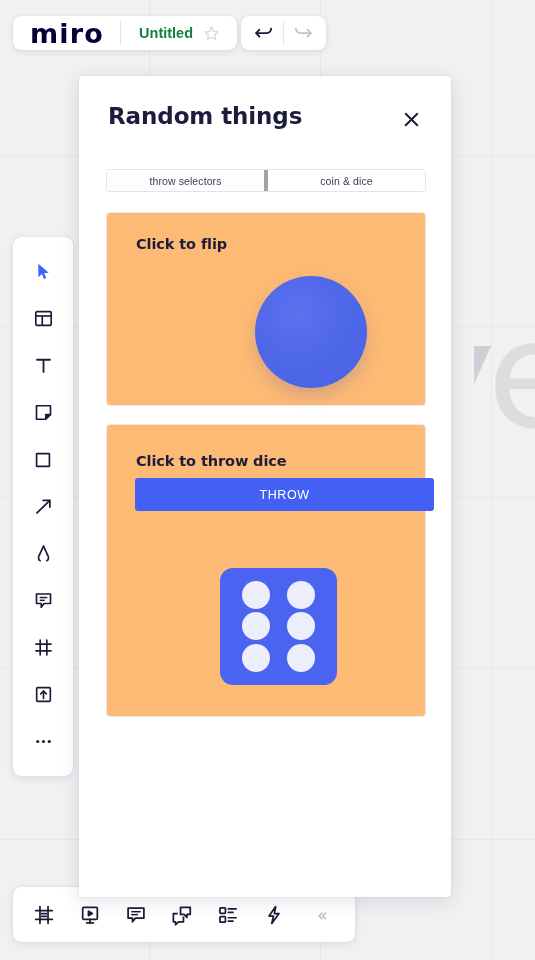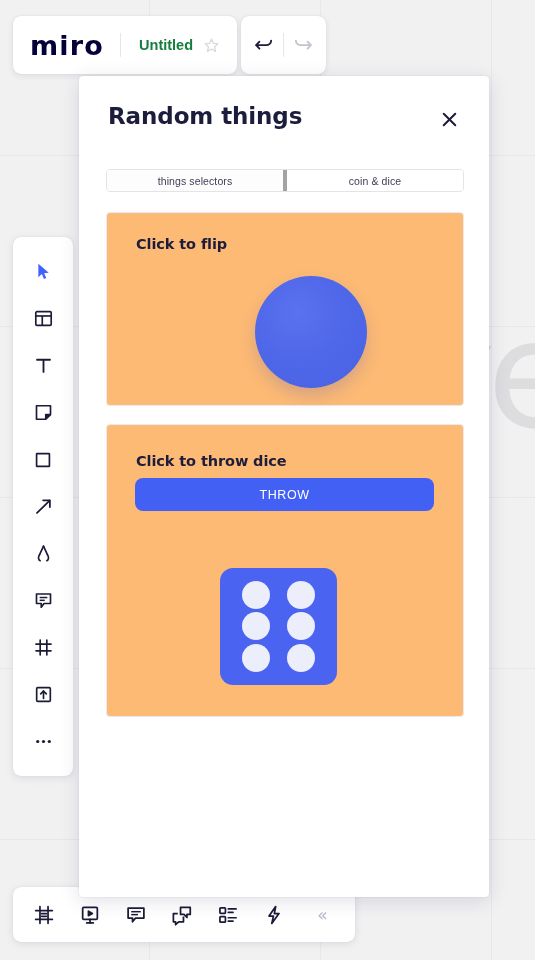--- a/index.html
+++ b/index.html
@@ -48,21 +48,21 @@
     border-left: 17px solid #c9c9d4;
     border-bottom: 38px solid transparent;
     opacity: .85;
   }
 
   
   #topbar {
     position: absolute;
     left: 13px;
     top: 16px;
-    height: 58px;
+    height: 34px;
     display: flex;
     align-items: stretch;
     gap: 4px;
   }
   .bar-card {
     background: #fff;
     border-radius: 8px;
     box-shadow: 0 2px 6px rgba(28,32,74,0.09), 0 0 1px rgba(28,32,74,0.18);
     display: flex;
     align-items: center;
@@ -161,21 +161,21 @@
     font-family: "DejaVu Sans", sans-serif;
     letter-spacing: -1px;
     width: 44px;
   }
 
   
   #app-panel {
     position: absolute;
     left: 79px;
     top: 76px;
-    width: 410px;
+    width: 372px;
     height: 821px;
     background: #fff;
     border-radius: 4px;
     box-shadow: 0 4px 20px rgba(28,32,74,0.13), 0 0 2px rgba(28,32,74,0.12);
     z-index: 3;
     overflow: hidden;
   }
   #panel-header {
     display: flex;
     align-items: flex-start;
@@ -270,21 +270,21 @@
     padding: 28px 8px 0 29px;
   }
   #throw-btn {
     position: absolute;
     left: 28px;
     top: 53px;
     width: 299px;
     height: 33px;
     background: #4360f5;
     border: none;
-    border-radius: 8px;
+    border-radius: 3px;
     color: #fff;
     font-family: "Liberation Sans", sans-serif;
     font-size: 12.5px;
     letter-spacing: .6px;
     display: flex;
     align-items: center;
     justify-content: center;
   }
   #dice {
     position: absolute;
@@ -499,21 +499,21 @@
     <h1 id="panel-title">Random things</h1>
     <div id="close-btn">
       <svg width="21" height="21" viewBox="0 0 24 24" fill="none" stroke="currentColor" stroke-width="2.3" stroke-linecap="round">
         <path d="M5.4 5.4 L18.6 18.6"></path>
           <path d="M18.6 5.4 L5.4 18.6"></path>
       </svg>
     </div>
   </div>
 
   <div id="tabs">
-    <div class="tab">things selectors</div>
+    <div class="tab">throw selectors</div>
     <div class="tab selected">coin &amp; dice</div>
   </div>
 
   <div class="section-card" id="coin-card">
     <h2 class="section-title">Click to flip</h2>
     <div id="coin"></div>
   </div>
 
   <div class="section-card" id="dice-card">
     <h2 class="section-title">Click to throw dice</h2>

